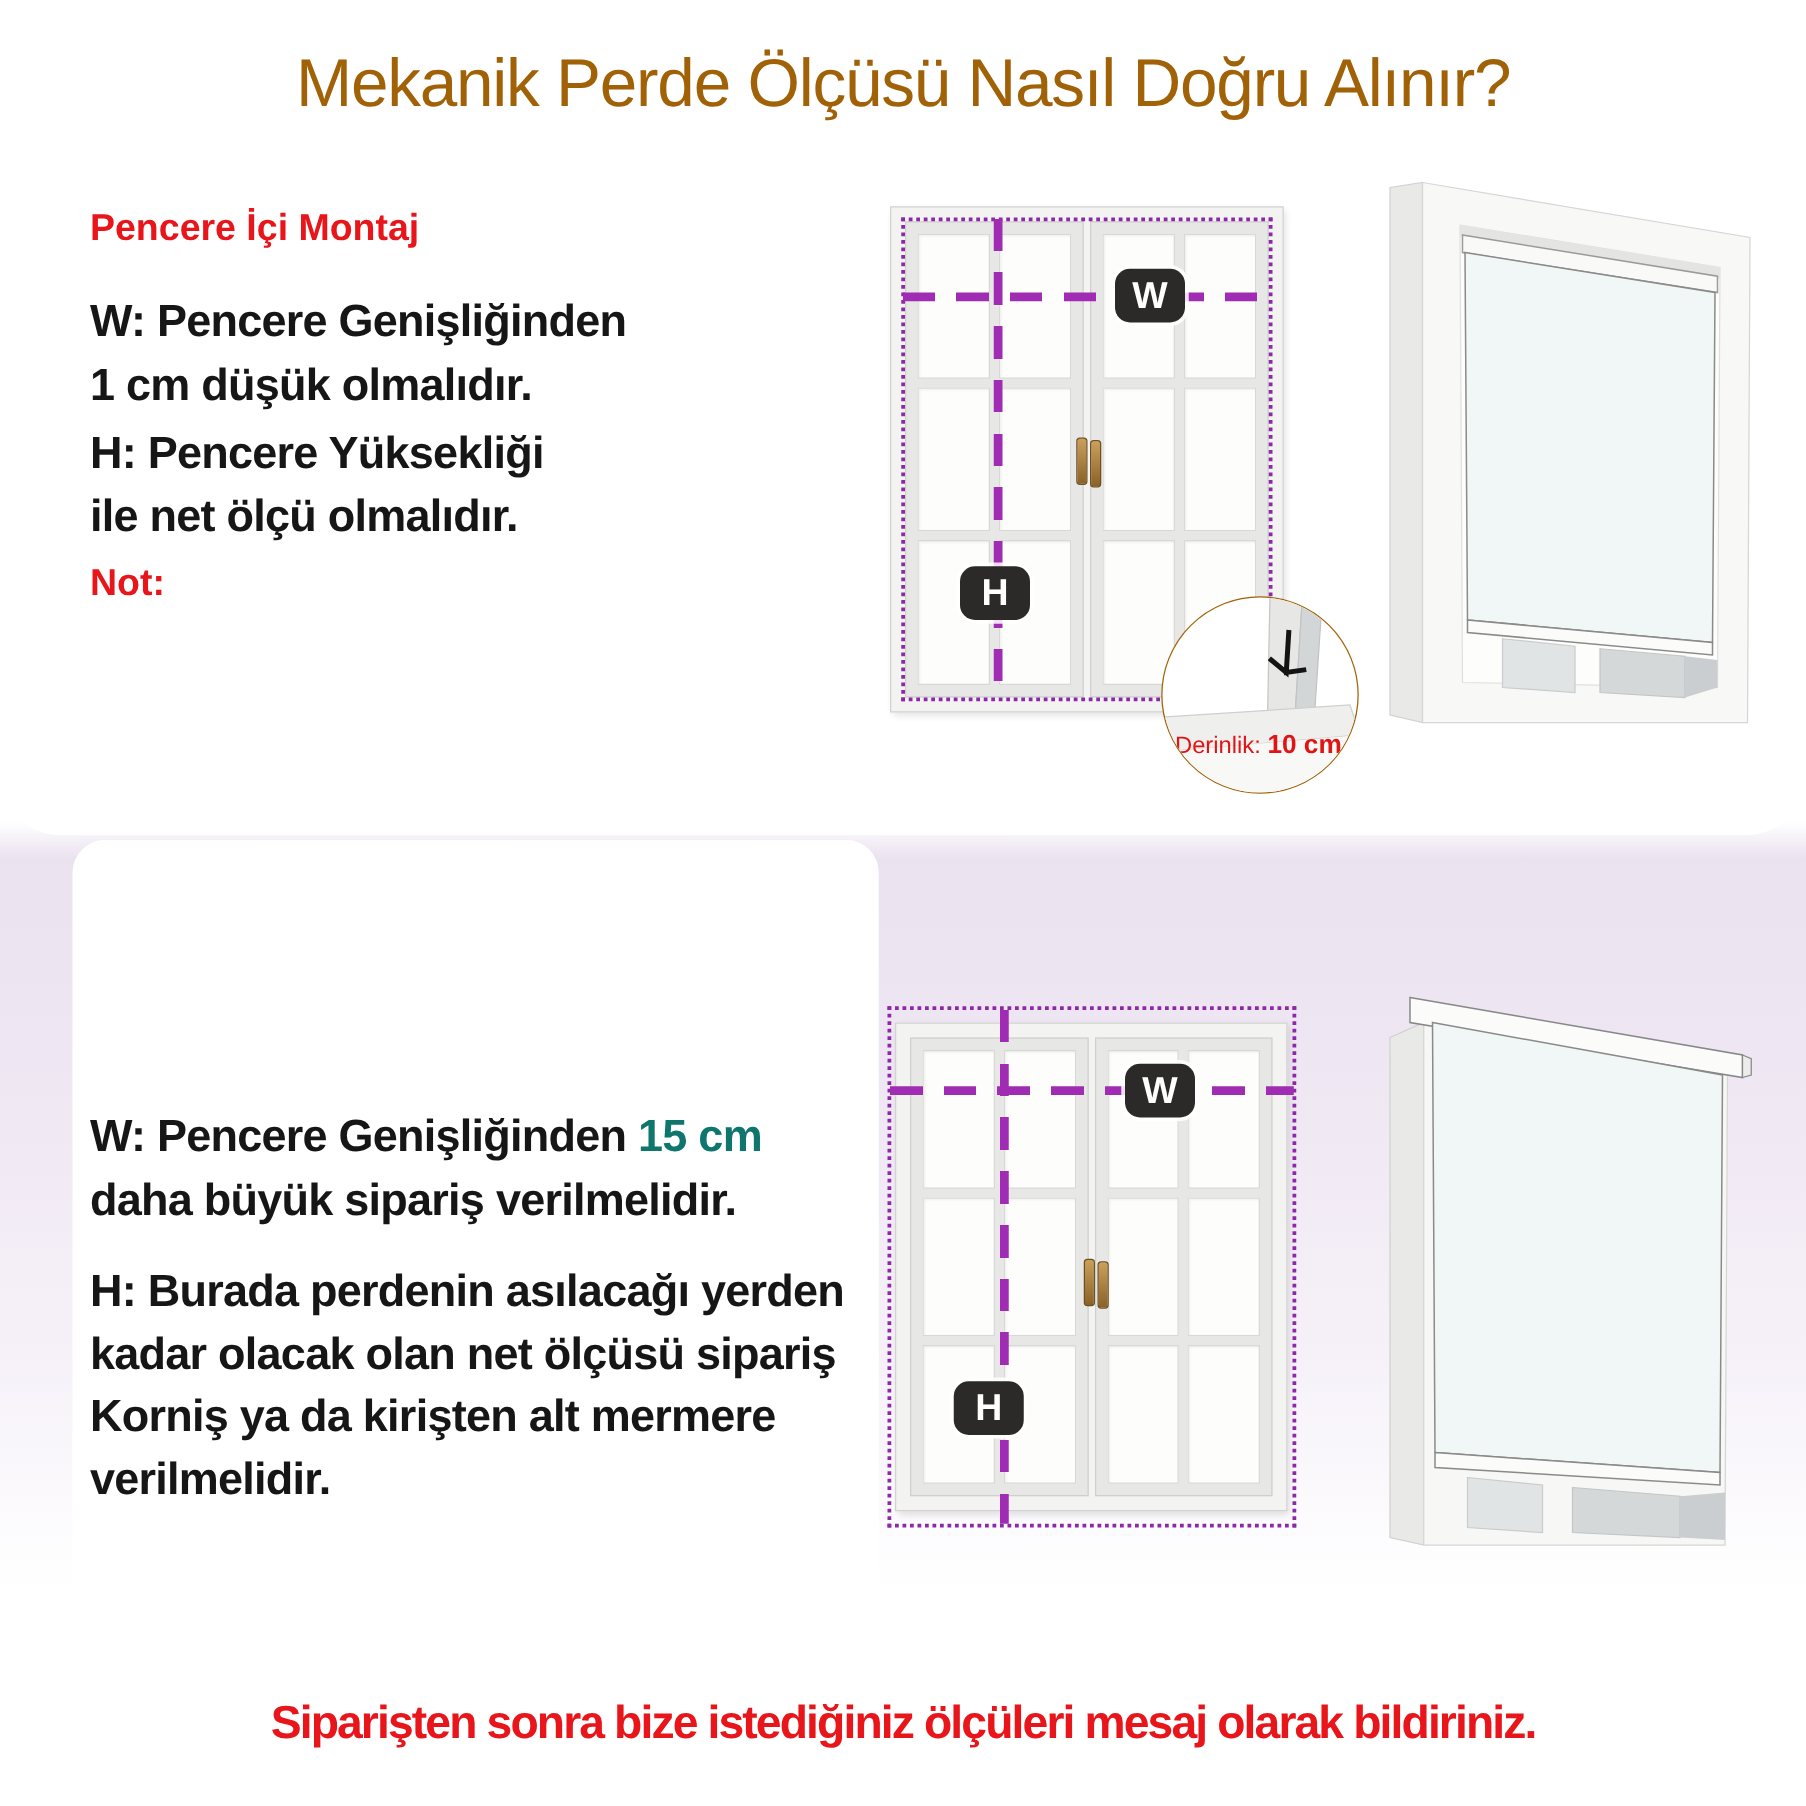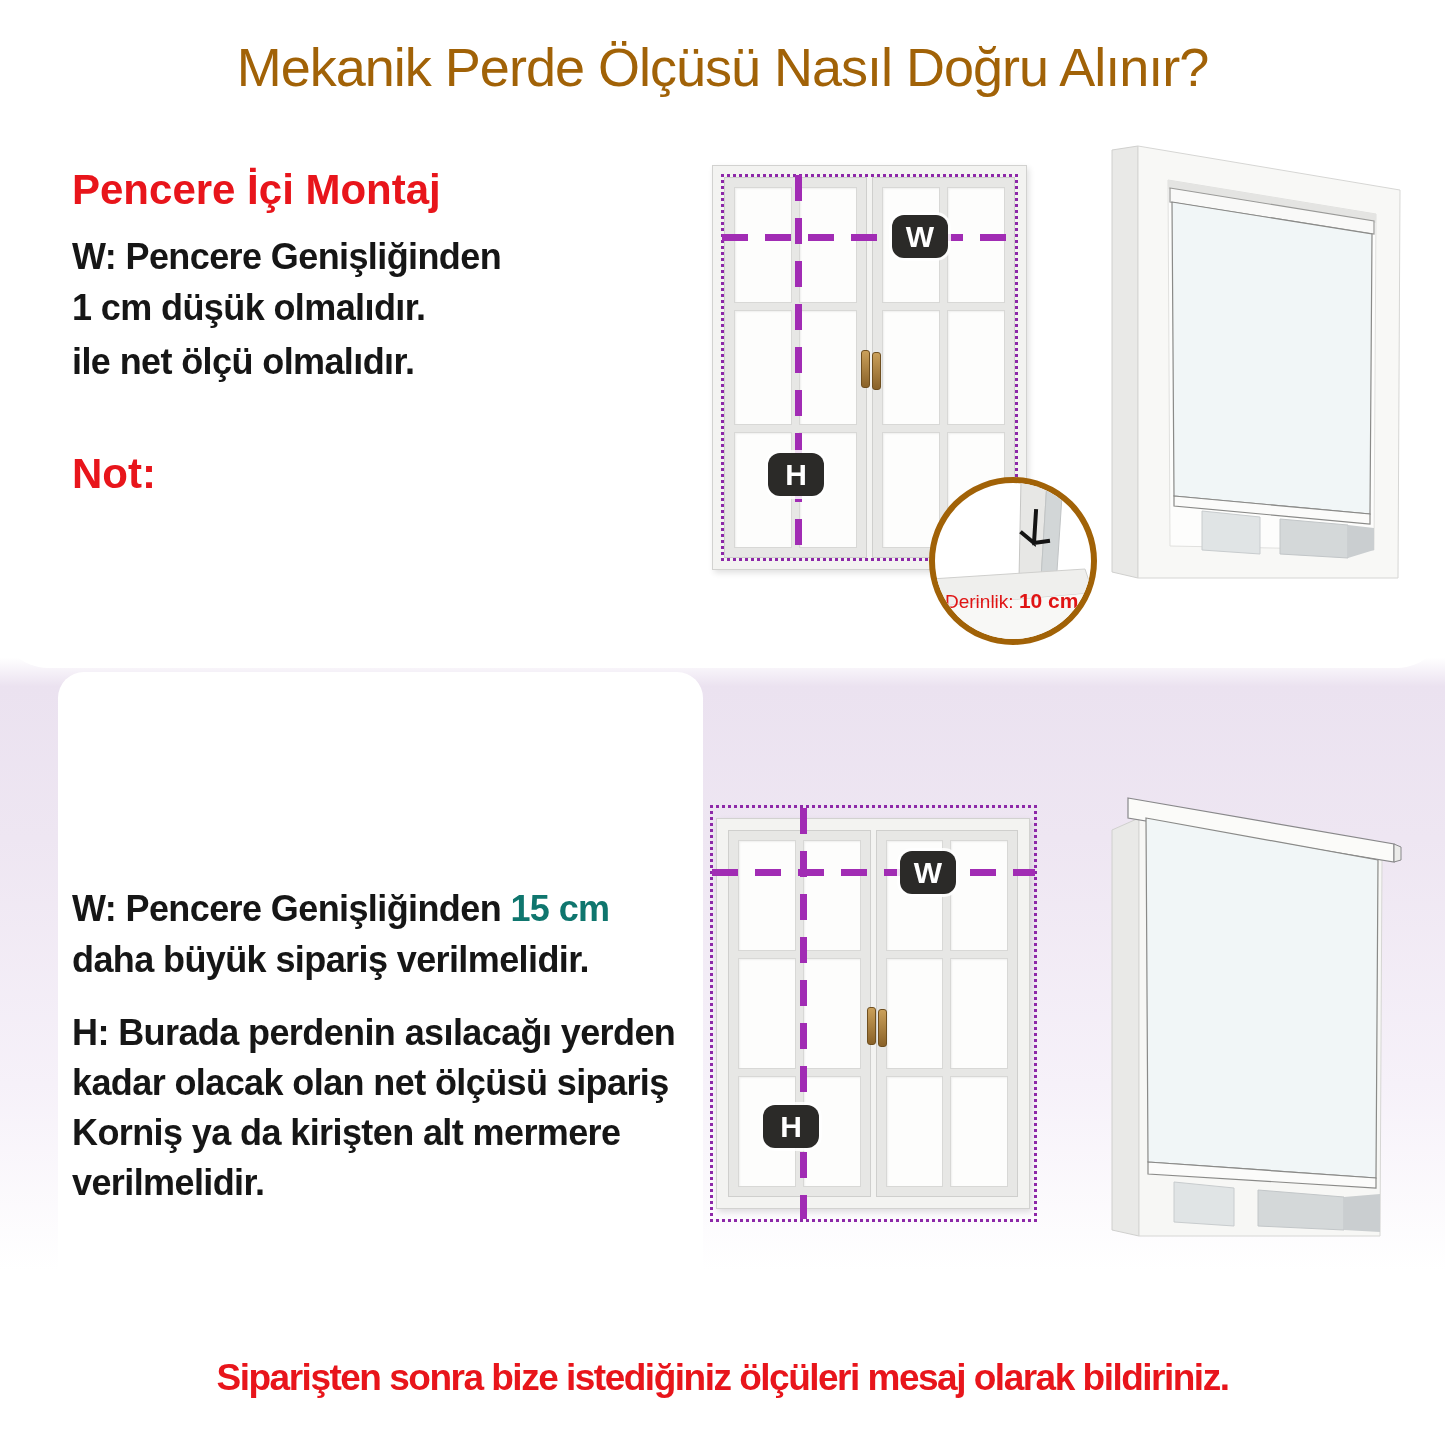--- a/index.html
+++ b/index.html
@@ -6,21 +6,21 @@
   .canvas{position:relative;width:1445px;height:1445px;overflow:hidden;
           font-family:"Liberation Sans",sans-serif;background:#fff;}
   .bg{position:absolute;inset:0;
       background:linear-gradient(180deg,#ffffff 0%,#ffffff 45.5%,#ebe2f0 47.5%,#eee6f2 58%,#f6f1f9 75%,#ffffff 88%);}
   .top-card{position:absolute;left:0;top:0;width:1445px;height:668px;background:#ffffff;
             border-radius:0 0 48px 48px;}
   .bottom-card{position:absolute;left:58px;top:672px;width:645px;height:625px;background:#ffffff;
                border-radius:26px;}
   .title{position:absolute;top:36px;left:0;width:100%;text-align:center;margin:0;
          font-size:54px;font-weight:400;color:#a16207;letter-spacing:-1px;}
-  .sec-head{position:absolute;left:72px;font-size:42px;font-weight:bold;color:#e8151b;white-space:nowrap;}
+  .sec-head{position:absolute;left:72px;font-size:30px;font-weight:bold;color:#e8151b;white-space:nowrap;}
   .para{position:absolute;left:72px;font-size:36px;font-weight:bold;color:#161616;
         line-height:51px;letter-spacing:-0.6px;white-space:nowrap;}
   .red-inline{color:#0f766e;margin-top:23px;}
   .footer-line{position:absolute;left:0;width:100%;text-align:center;font-size:37px;font-weight:bold;
                color:#e8151b;letter-spacing:-1.5px;white-space:nowrap;}
   
   .win{position:absolute;}
   .win-frame{position:absolute;inset:0;background:#f3f3f1;border:1px solid #d2d2d0;
              box-shadow:2px 3px 6px rgba(0,0,0,.12);z-index:1;}
   .doors{position:absolute;inset:11px;display:flex;gap:5px;}
@@ -33,21 +33,21 @@
           background:repeating-linear-gradient(90deg,#a12cb4 0 26px,transparent 26px 43px);}
   .dash-v{position:absolute;width:7px;z-index:3;
           background:repeating-linear-gradient(180deg,#a12cb4 0 26px,transparent 26px 43px);}
   .badge{position:absolute;width:56px;height:43px;background:#2b2a28;border-radius:12px;
          color:#fff;font-weight:bold;font-size:30px;display:flex;align-items:center;
          justify-content:center;box-shadow:0 0 0 3px rgba(255,255,255,.85);z-index:5;}
   .handle{position:absolute;width:7px;height:36px;border-radius:3px;z-index:4;
           background:linear-gradient(#caa05a,#8a6228);border:1px solid #6f4f1f;}
   
   .callout{position:absolute;width:156px;height:156px;border-radius:50%;background:#fff;
-           border:6px solid #a16207;overflow:hidden;z-index:6;}
+           border:1px solid #a16207;overflow:hidden;z-index:6;}
   .depth-text{position:absolute;left:10px;bottom:26px;color:#e01414;font-size:19px;
               white-space:nowrap;z-index:2;}
   .depth-text b{font-size:21px;}
   .blind{position:absolute;}
 </style>
 </head>
 <body>
 
 <div class="canvas">
   <div class="bg"></div>
@@ -55,20 +55,21 @@
   <div class="bottom-card"></div>
 
   <h1 class="title">Mekanik Perde Ölçüsü Nasıl Doğru Alınır?</h1>
 
   <div class="sec-head" style="top:166px">Pencere İçi Montaj</div>
   <div class="para" style="top:231px">
     <div>W: Pencere Genişliğinden</div>
     <div>1 cm düşük olmalıdır.</div>
   </div>
   <div class="para" style="top:336px">
+    <div>H: Pencere Yüksekliği</div>
     <div>ile net ölçü olmalıdır.</div>
   </div>
   <div class="sec-head" style="top:450px">Not:</div>
 
   <div class="win" style="left:712px;top:165px;width:315px;height:405px">
     <div class="win-frame">
       <div class="doors">
         <div class="door">
           <div class="panes">
             <div class="pane"></div>

